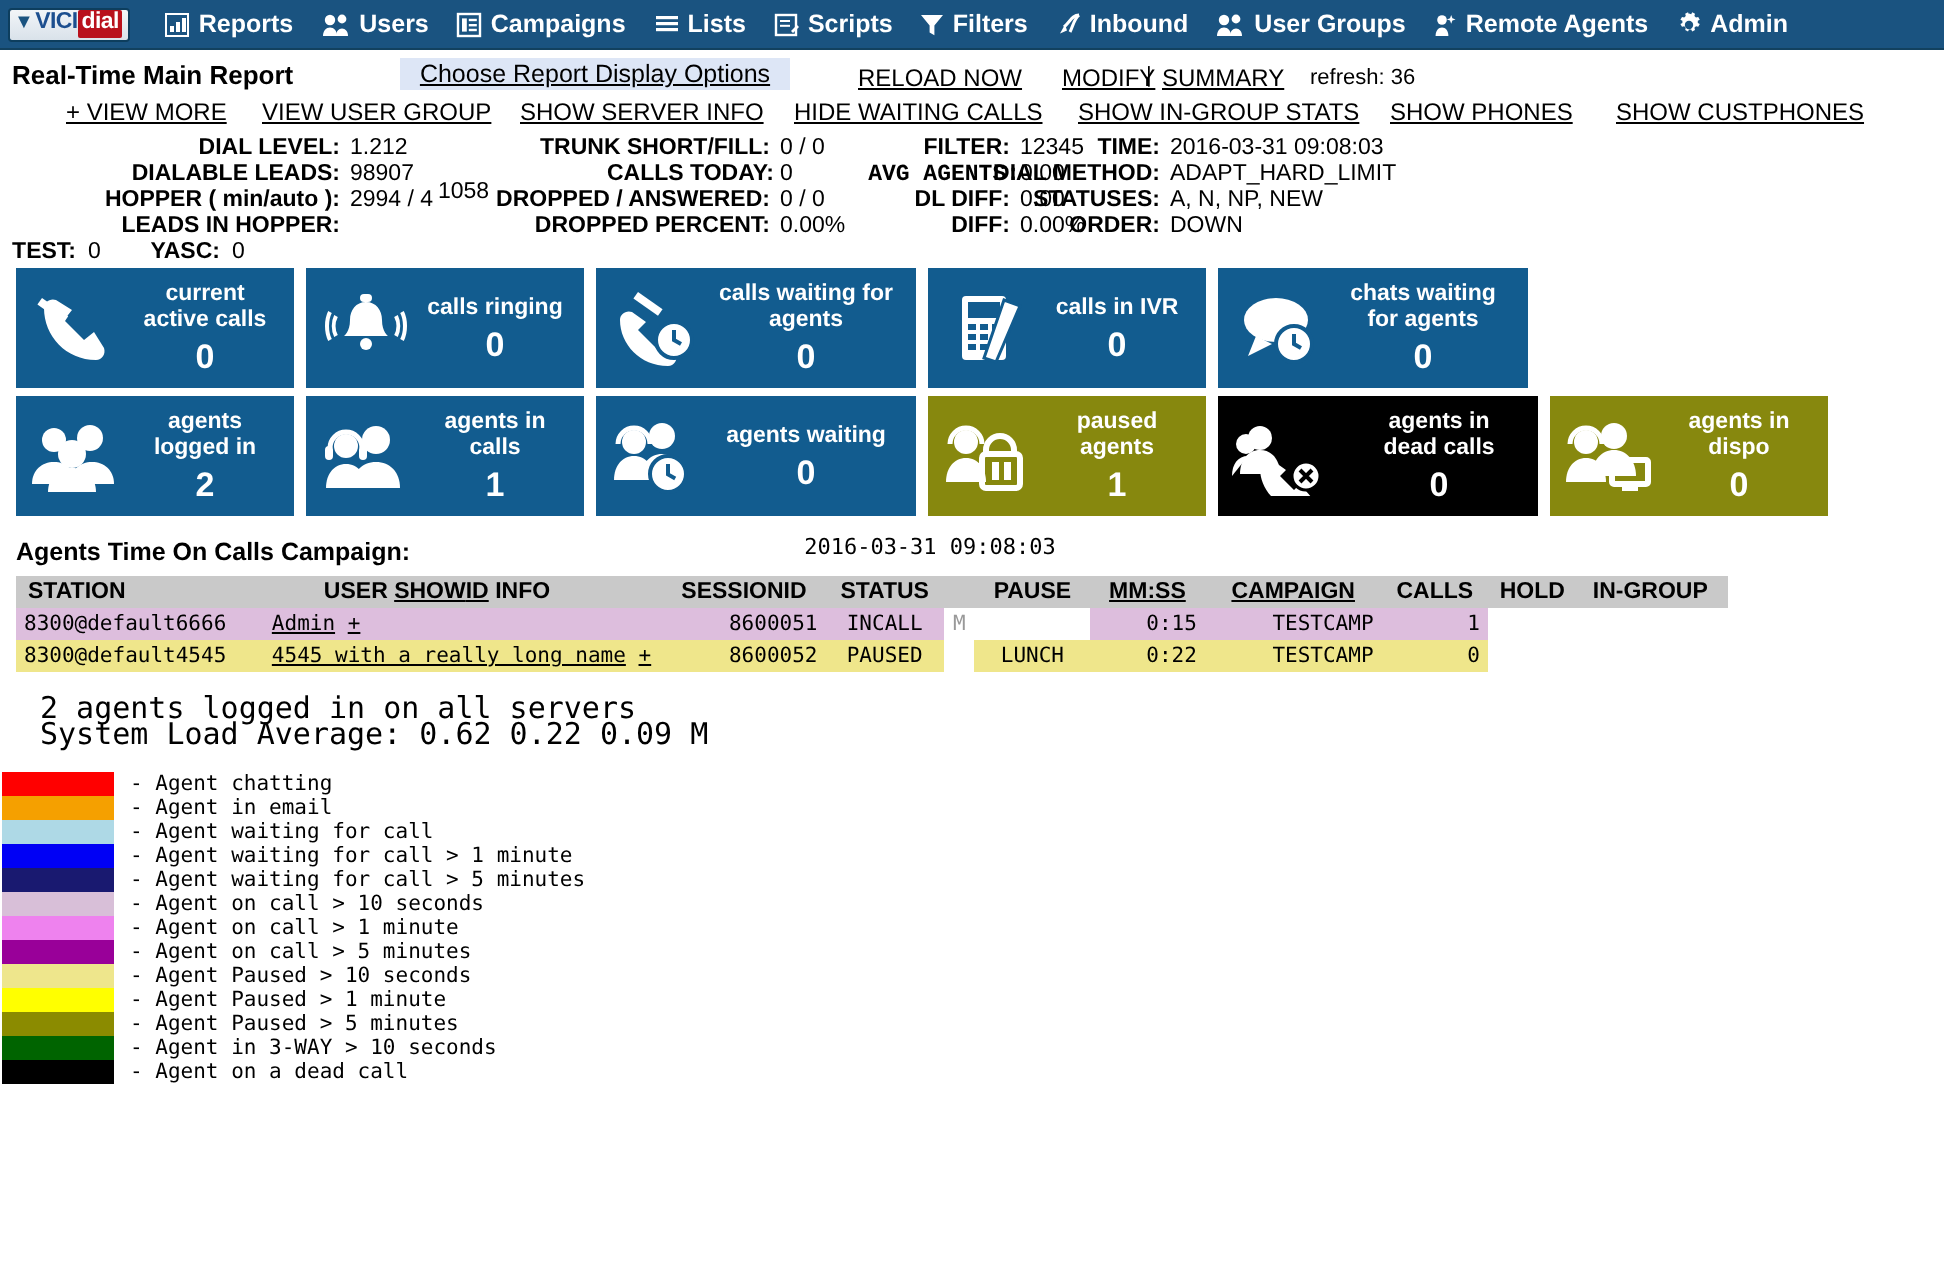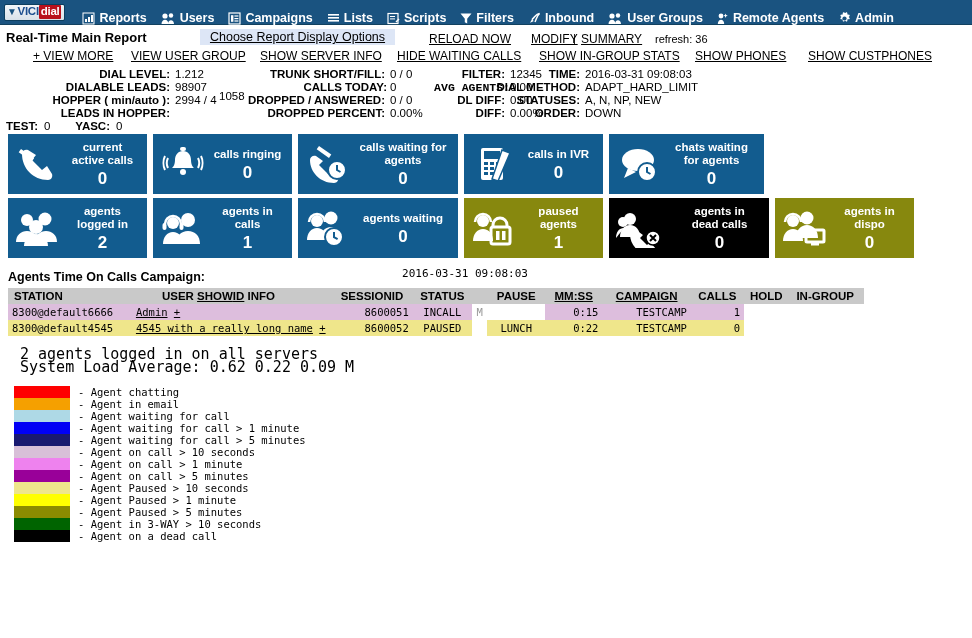--- a/index.html
+++ b/index.html
@@ -28,21 +28,21 @@
     border-radius:2px;
     height:17px; padding:0 3px 0 2px;
     margin-right:10px;
     font-weight:bold; font-size:11.5px; line-height:1;
     letter-spacing:-0.3px;
   }
   .logo .lmark { color:#1a5380; font-size:10px; margin-right:1px; }
   .logo .l1 { color:#1d4f8f; }
   .logo .l2 { color:#ffffff; background:#b9111c; padding:1px 2px; border-radius:1px; }
   .navitem {
-    display:flex; align-items:flex-end;
+    display:flex; align-items:center;
     color:#ffffff; font-size:12.5px; font-weight:bold;
     padding:0 7px; height:25px; cursor:pointer;
     white-space:nowrap;
   }
   .navitem .nicon { margin-right:4px; display:inline-flex; align-items:center; }
   .navitem svg { display:block; }
 
   
   #hdr { position:relative; padding:3px 0 0 0; }
   .hrow1 { position:relative; height:19px; }
@@ -103,21 +103,21 @@
   tr.rowA td { background:#ddbedd; }
   tr.rowB td { background:#efe68b; }
   td.blank { background:#ffffff !important; }
   .ulink { text-decoration:underline; cursor:pointer; color:#000; }
   .r { text-align:right; }
   .c { text-align:center; }
 
   
   #foot { margin-top:12px; padding-left:20px; }
   .mono { font-family:"DejaVu Sans Mono", monospace; font-size:15px; color:#000; line-height:13px; }
-  #legend { margin-top:12px; padding-left:14px; }
+  #legend { margin-top:12px; padding-left:1px; }
   .lrow { display:flex; align-items:center; height:12px; }
   .sw { width:56px; height:12px; flex:0 0 auto; }
   .ltxt { font-family:"DejaVu Sans Mono", monospace; font-size:10.5px; color:#000; margin-left:8px; white-space:nowrap; }
 </style>
 </head>
 <body>
 
 <div id="page">
 
   <div id="topnav">

